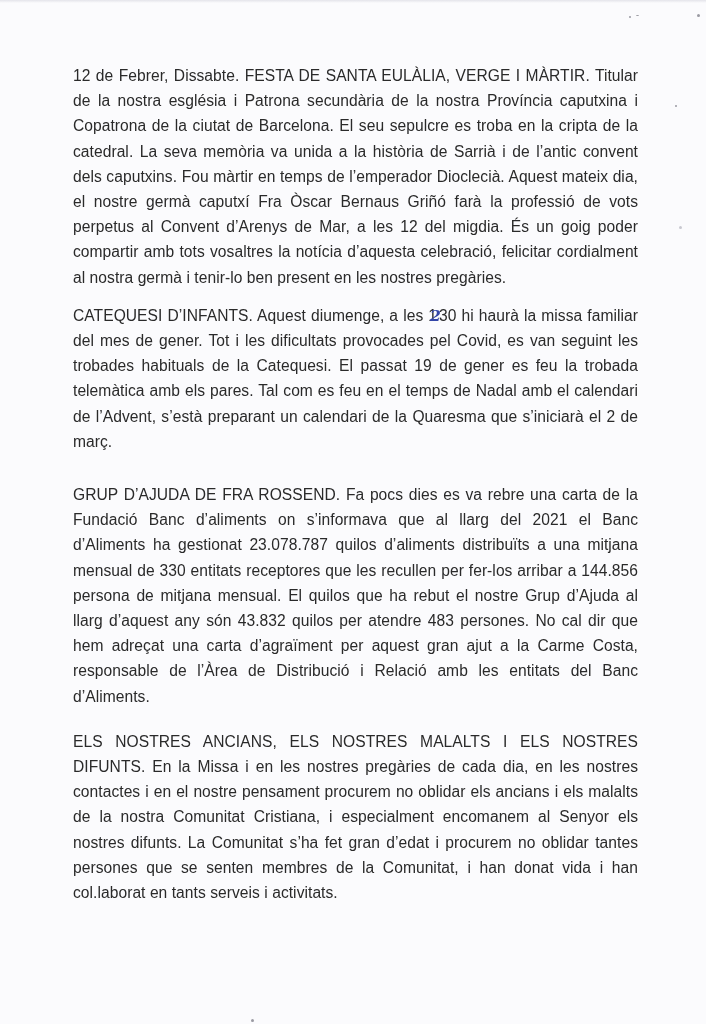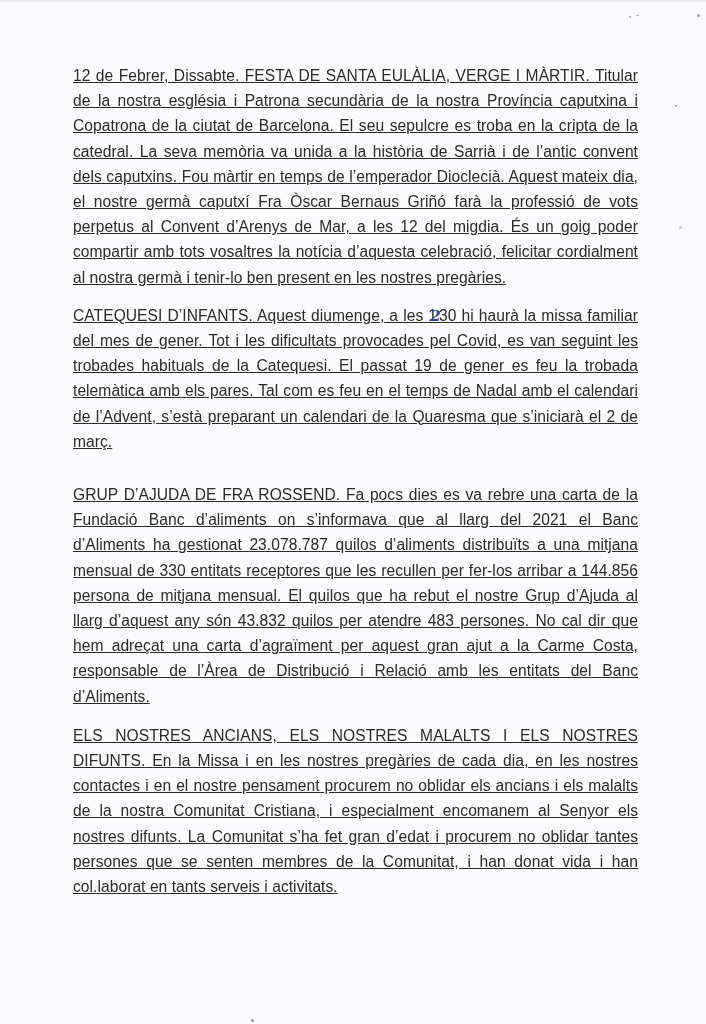--- a/index.html
+++ b/index.html
@@ -13,34 +13,33 @@
   }
   .page-edge {
     position: absolute; left: 0; top: 0; width: 706px; height: 3px;
     background: linear-gradient(#e4e4ea, #fbfbfd);
   }
   .content {
     position: absolute;
     left: 73px;
     top: 63px;
     width: 565px;
-    text-decoration: underline;
   }
   .para {
     margin: 0 0 12px 0;
     font-size: 15.6px;
     line-height: 25.2px;
     text-align: justify;
     text-align-last: left;
     letter-spacing: 0.05px;
   }
   .para .head { font-weight: normal; }
   .para-1 { margin-bottom: 13px; }
   .para-2 { margin-bottom: 28px; }
-  .para-3 { margin-bottom: 14px; }
+  .para-3 { margin-bottom: 20px; }
   .handwritten {
     color: #3346a8;
     font-family: "DejaVu Serif", serif;
     font-style: italic;
     font-weight: bold;
     margin-left: -7px;
     margin-right: -2px;
   }
   .speck {
     position: absolute;

